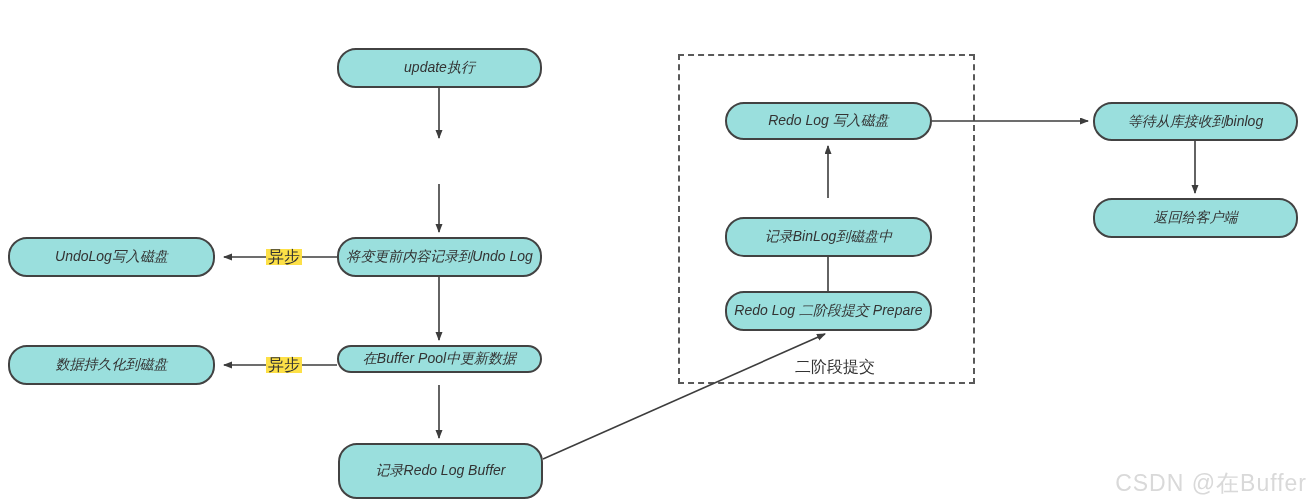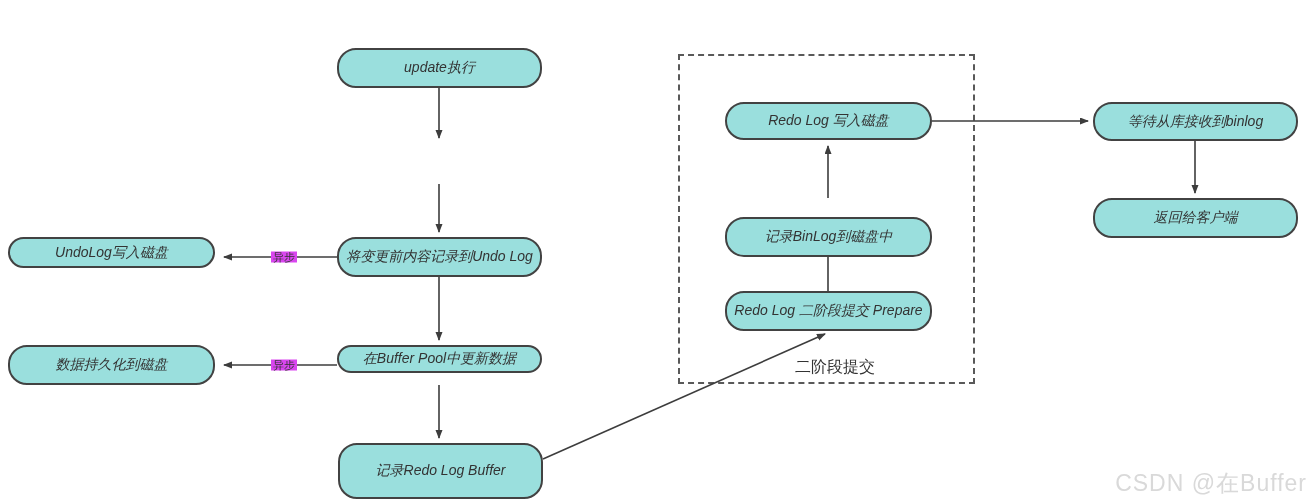--- a/index.html
+++ b/index.html
@@ -33,23 +33,23 @@
     border-radius: 19px;
     font-size: 14px;
     color: var(--text);
     text-align: right;
     white-space: nowrap;
     font-style: italic;
   }
   .edge-label {
     position: absolute;
     transform: translate(-50%, -50%);
-    background: #d946ef;
+    background: #fde047;
     padding: 0 2px;
-    font-size: 11px;
+    font-size: 16px;
     color: var(--text);
     line-height: 1;
   }
   .group-box {
     position: absolute;
     left: 678px; top: 54px;
     width: 297px; height: 330px;
     border: 2px dashed var(--dashed-border);
   }
   .group-label {
@@ -96,21 +96,21 @@
   </svg>
 
   <div class="edge-label" style="left:284px; top:257px;">异步</div>
   <div class="edge-label" style="left:284px; top:365px;">异步</div>
 
   <div class="node" style="left:337px; top:48px;  width:205px; height:40px;">update执行</div>
   <div class="node" style="left:337px; top:237px; width:205px; height:40px;">将变更前内容记录到Undo Log</div>
   <div class="node" style="left:337px; top:345px; width:205px; height:28px;">在Buffer Pool中更新数据</div>
   <div class="node" style="left:338px; top:443px; width:205px; height:56px;">记录Redo Log Buffer</div>
 
-  <div class="node" style="left:8px;   top:237px; width:207px; height:31px;">UndoLog写入磁盘</div>
+  <div class="node" style="left:8px;   top:237px; width:207px; height:40px;">UndoLog写入磁盘</div>
   <div class="node" style="left:8px;   top:345px; width:207px; height:40px;">数据持久化到磁盘</div>
 
   <div class="node" style="left:725px; top:102px; width:207px; height:38px;">Redo Log 写入磁盘</div>
   <div class="node" style="left:725px; top:198px; width:207px; height:40px;margin-top:19px;">记录BinLog到磁盘中</div>
   <div class="node" style="left:725px; top:291px; width:207px; height:40px;">Redo Log 二阶段提交 Prepare</div>
 
   <div class="node" style="left:1093px; top:198px; width:205px; height:40px;">返回给客户端</div>
   <div class="node" style="left:1093px; top:102px; width:205px; height:39px;">等待从库接收到binlog</div>
 
   <div class="watermark">CSDN @在Buffer</div>

